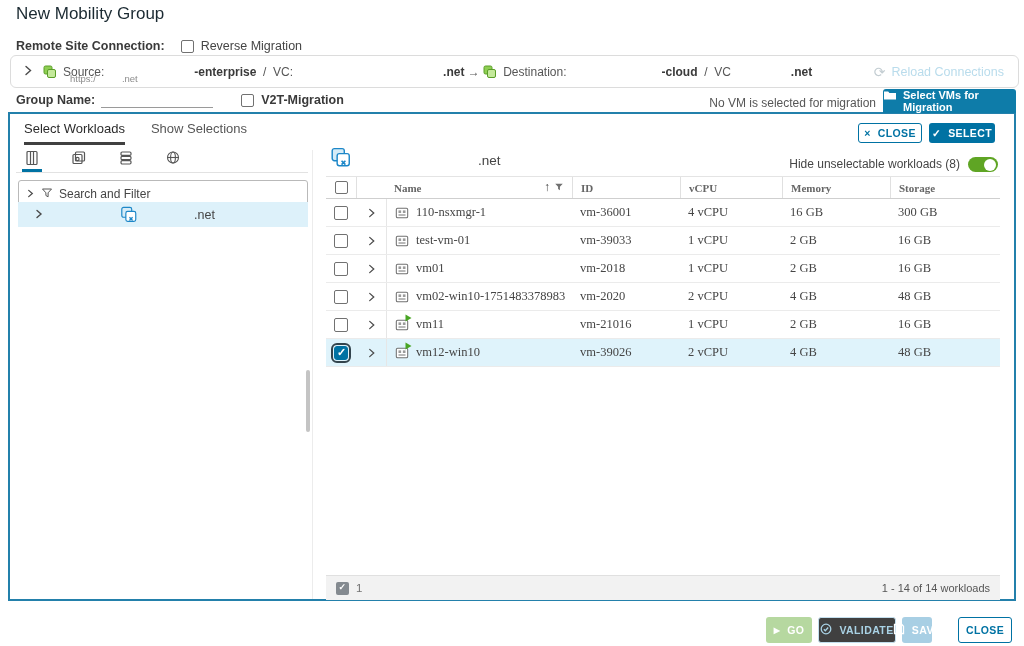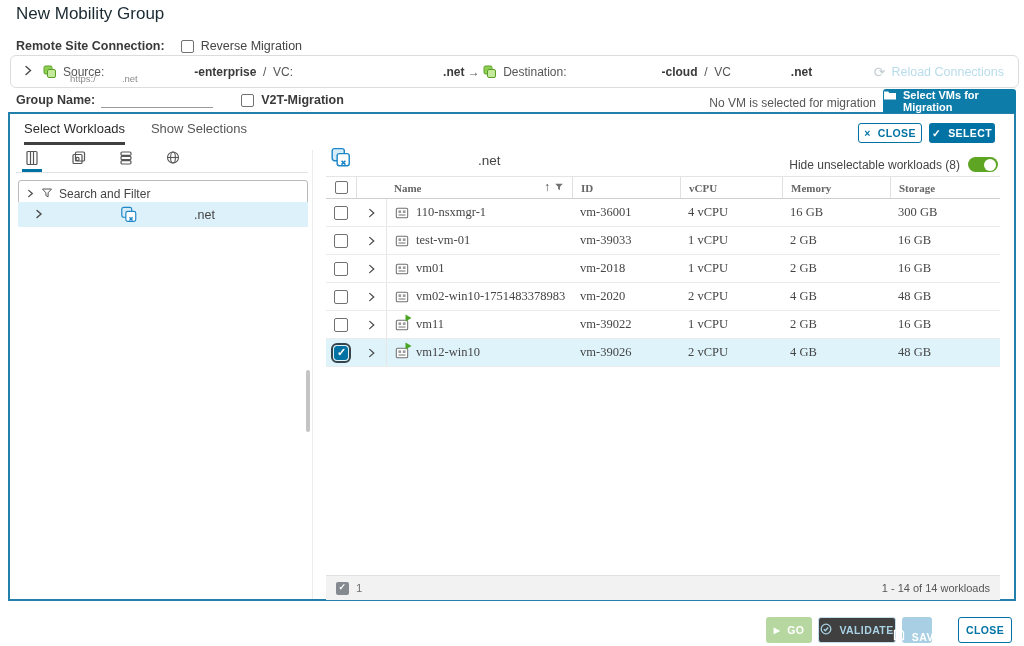--- a/index.html
+++ b/index.html
@@ -57,21 +57,21 @@
   .tree-row { left:18px; top:202px; width:290px; height:25px; background:#ddf1fa; display:flex; align-items:center; }
   .tree-row .chev { margin-left:16px; }
   .tree-row .site-ic { margin-left:76px; }
   .tree-label { margin-left:50px; font-size:12.5px; color:#454545; }
   .lpane-border { left:312px; top:150px; width:1px; height:449px; background:#ececec; }
   .scroll-thumb { left:306px; top:370px; width:4px; height:62px; background:#c4c4c4; border-radius:2px; }
 
   
   .wl-head-ic { left:330px; top:147px; }
   .wl-title { left:478px; top:153px; font-size:13.5px; color:#454545; }
-  .toggle-row { top:157px; left:700px; width:298px; display:flex; align-items:center; justify-content:flex-end; gap:8px; font-size:12px; color:#454545; }
+  .toggle-row { top:157px; left:700px; width:298px; display:flex; justify-content:flex-end; gap:8px; font-size:12px; color:#454545; }
   .toggle { width:30px; height:15px; border-radius:8px; background:#b5b5b5; position:relative; flex:0 0 auto; }
   .toggle.on { background:#5fa524; }
   .toggle .knob { position:absolute; top:1.5px; right:2px; width:12px; height:12px; border-radius:50%; background:#fff; }
 
   
   .tgrid { display:grid; grid-template-columns:30px 30px 186px 108px 102px 108px 110px; align-items:center;font-family:Liberation Serif, serif; }
   .thead { left:326px; top:176px; width:674px; height:23px; border-top:1px solid #e4e4e4; border-bottom:1px solid #cfcfcf; font-size:11px; font-weight:bold; color:#666; }
   .thead .cell { height:100%; display:flex; align-items:center; padding-left:8px; }
   .thead .c-exp, .thead .c-id, .thead .c-vcpu, .thead .c-mem, .thead .c-sto { border-left:1px solid #e0e0e0; }
   .thead .c-name { justify-content:flex-start; gap:4px; }
@@ -92,21 +92,21 @@
   .trow.powered .vm-play { display:block; }
 
   .tfoot { left:326px; top:575px; width:674px; height:25px; background:#f2f2f2; border-top:1px solid #e0e0e0; display:flex; align-items:center; padding:0 10px; font-size:11.5px; color:#737373; }
   .foot-cbx { width:13px; height:13px; background:#848a90; border-radius:2px; position:relative; margin-right:7px; }
   .foot-cbx::after { content:"\2713"; position:absolute; left:2.5px; top:0px; color:#fff; font-size:9px; font-weight:bold; }
   .foot-range { margin-left:auto; color:#565656; font-size:11px; }
 
   
   .btn-go { left:766px; top:617px; width:46px; height:26px; background:#b6d8a0; color:#fff; }
   .btn-validate { left:818px; top:617px; width:78px; height:26px; background:#404040; border:1px solid #c3dfee; color:#a9d2e5; }
-  .btn-save { left:902px; top:617px; width:30px; height:26px; background:#a8cfe4; color:#fff;align-items:flex-end; }
+  .btn-save { left:902px; top:617px; width:30px; height:26px; background:#a8cfe4; color:#fff; }
   .btn-close2 { left:958px; top:617px; width:54px; height:26px; background:#fff; border:1px solid #0072a3; color:#0072a3; font-weight:bold; }
   .go-play { font-size:8px; }
 </style>
 </head>
 <body>
 
 <div id="app">
 
   <div class="abs page-title">New Mobility Group</div>
 
@@ -415,21 +415,21 @@
               <rect x="4" y="5" width="3" height="3" fill="#9a9a9a"></rect>
               <rect x="9" y="5" width="3" height="3" fill="#9a9a9a"></rect>
               <rect x="4" y="9.5" width="8" height="1.6" fill="#9a9a9a"></rect>
             </svg>
             <svg class="vm-play" width="7" height="8" viewBox="0 0 7 8">
               <path d="M0.5 0.5 L6.5 4 L0.5 7.5 Z" fill="#49a524"></path>
             </svg>
           </span>
         <span>vm11</span>
       </div>
-      <div class="cell">vm-39022</div>
+      <div class="cell">vm-21016</div>
       <div class="cell">1 vCPU</div>
       <div class="cell">2 GB</div>
       <div class="cell">16 GB</div>
     </div>
     <div class="tgrid trow powered checked selected">
       <div class="cell c-cb">
           <span class="cbx"></span>
         </div>
       <div class="cell c-exp">
           <svg width="9" height="10" viewBox="0 0 10 11">

